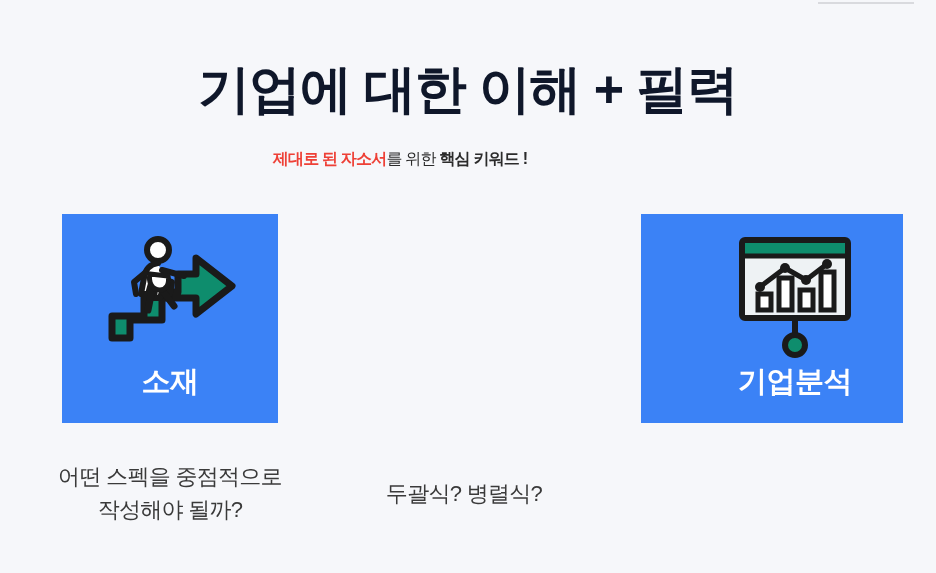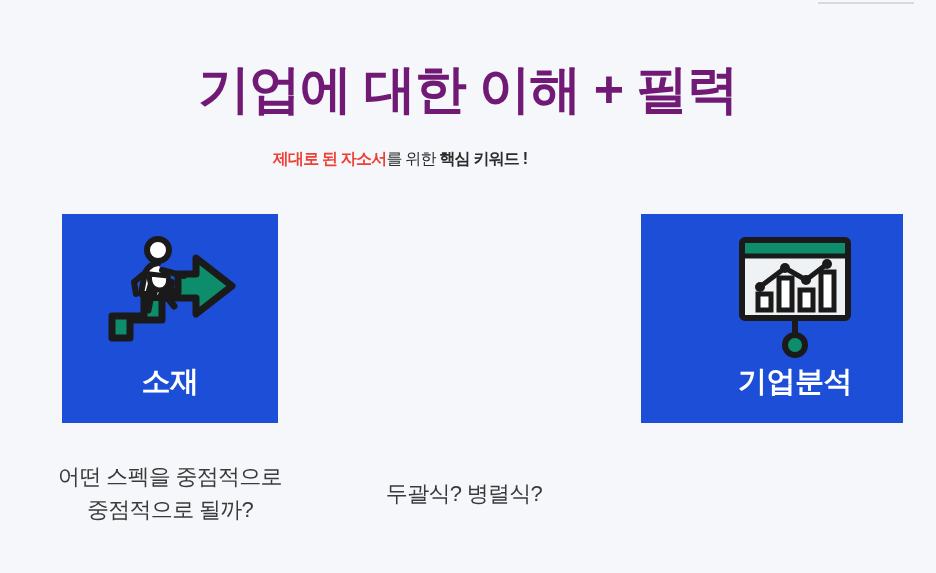--- a/index.html
+++ b/index.html
@@ -34,21 +34,21 @@
   .headline {
     position: absolute;
     top: 58px;
     left: 0;
     width: 936px;
     text-align: center;
     font-size: 52px;
     line-height: 62px;
     font-weight: 800;
     letter-spacing: -1.2px;
-    color: #701a75;
+    color: #0f172a;
     white-space: nowrap;
   }
   .subline {
     position: absolute;
     top: 140px;
     left: 0;
     width: 800px;
     text-align: center;
     font-size: 16px;
     line-height: 38px;
@@ -66,21 +66,21 @@
     top: 214px;
     left: 0;
     width: 936px;
     height: 210px;
   }
   .card {
     position: absolute;
     top: 0;
     width: 216px;
     height: 209px;
-    background: #1d4ed8;
+    background: #3b82f6;
     display: flex;
     flex-direction: column;
     align-items: center;
     justify-content: flex-start;
   }
   .card.c1 { left: 62px; }
   .card.c2 { left: 358px; width: 212px; }
   .card.c3 { left: 641px; width: 216px; padding-left: 46px; }
 
   .card-icon {
@@ -181,20 +181,20 @@
           <circle cx="65" cy="113" r="10" fill="#0e8d6d" stroke="#1a1a1a" stroke-width="6"></circle>
         </svg>
       </div>
       <div class="card-label">기업분석</div>
     </div>
   </div>
 
   <div class="captions">
     <div class="caption p1">
       <span class="ln">어떤 스펙을 중점적으로</span>
-      <span class="ln">중점적으로 될까?</span>
+      <span class="ln">작성해야 될까?</span>
     </div>
     <div class="caption p2">
       <span class="ln">두괄식? 병렬식?</span>
     </div>
   </div>
 
 </div>
 
 </body></html>

